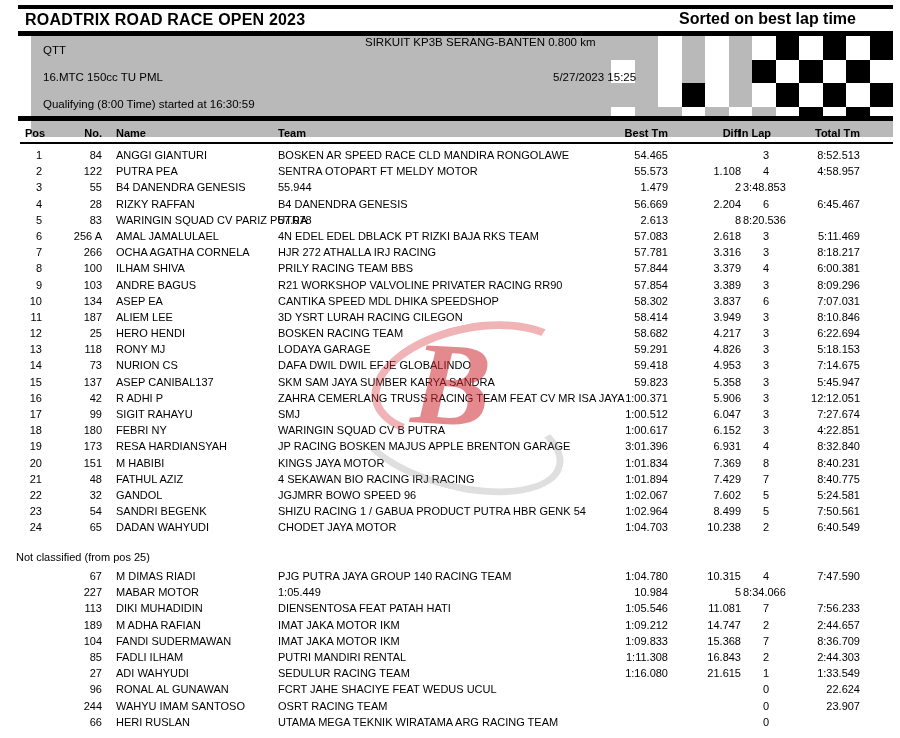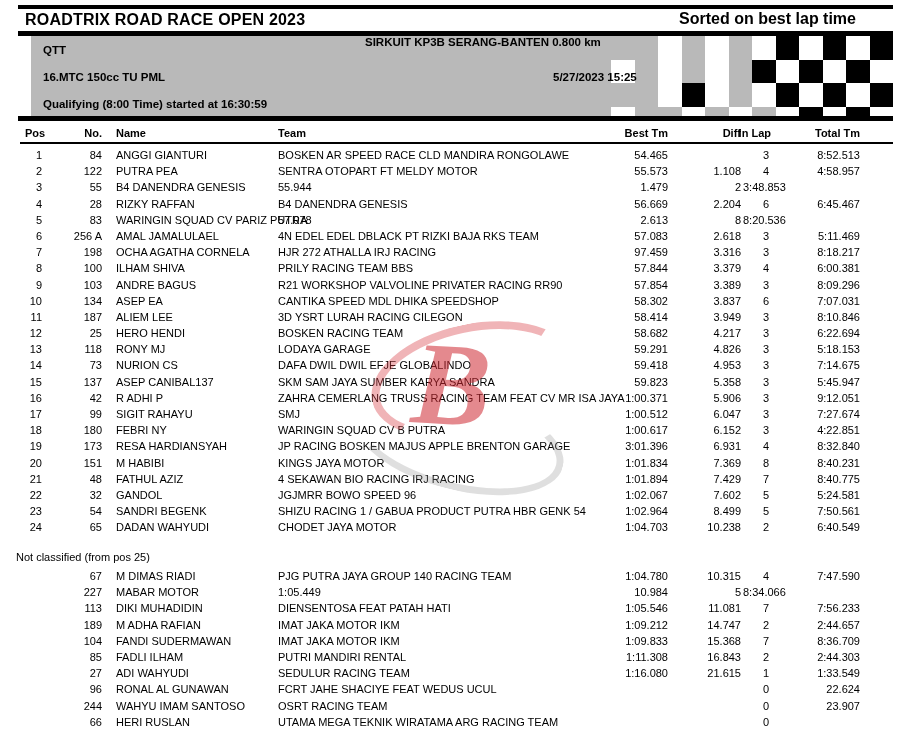--- a/index.html
+++ b/index.html
@@ -4,21 +4,21 @@
 <style>
   html,body{margin:0;padding:0;background:#fff;}
   .page{position:relative;width:900px;height:738px;background:#ffffff;overflow:hidden;
         font-family:"Liberation Sans",sans-serif;color:#000;}
   .bar{position:absolute;left:18px;width:875px;background:#000;}
   .bar-top{top:5px;height:4px;}
   .bar-box-top{top:31px;height:5px;}
   .bar-box-bottom{top:116px;height:5px;}
   .title{position:absolute;top:11px;left:25px;font-size:16px;font-weight:bold;letter-spacing:.2px;white-space:nowrap;}
   .sortnote{position:absolute;top:10px;right:44px;font-size:16px;font-weight:bold;white-space:nowrap;}
-  .graybox{position:absolute;left:31px;top:36px;width:862px;height:80px;background:#b9b9b9;overflow:hidden;font-weight:bold;}
+  .graybox{position:absolute;left:31px;top:36px;width:862px;height:101px;background:#b9b9b9;overflow:hidden;}
   .gb-line{position:absolute;left:12px;font-size:11.5px;white-space:nowrap;z-index:2;}
   .gb-l1{top:8px;} .gb-l2{top:35px;} .gb-l3{top:62px;}
   .gb-right{position:absolute;font-size:11.5px;white-space:nowrap;z-index:2;}
   .gb-circuit{left:334px;top:0;}
   .gb-datetime{left:522px;top:35px;}
   .checker{position:absolute;top:0;right:0;width:329px;height:80px;display:grid;
            grid-template-columns:repeat(14,23.5px);grid-auto-rows:23.5px;overflow:hidden;z-index:1;}
   .checker div{width:23.5px;height:23.5px;}
   
   .thead{position:absolute;top:126px;left:20px;width:842px;display:grid;
@@ -208,24 +208,24 @@
         <div>256 A</div>
         <div>AMAL JAMALULAEL</div>
         <div>4N EDEL EDEL DBLACK PT RIZKI BAJA RKS TEAM</div>
         <div>57.083</div>
         <div>2.618</div>
         <div>3</div>
         <div>5:11.469</div>
       </div>
       <div class="trow">
         <div>7</div>
-        <div>198</div>
+        <div>266</div>
         <div>OCHA AGATHA CORNELA</div>
         <div>HJR 272 ATHALLA IRJ RACING</div>
-        <div>97.459</div>
+        <div>57.781</div>
         <div>3.316</div>
         <div>3</div>
         <div>8:18.217</div>
       </div>
       <div class="trow">
         <div>8</div>
         <div>100</div>
         <div>ILHAM SHIVA</div>
         <div>PRILY RACING TEAM BBS</div>
         <div>57.844</div>
@@ -304,21 +304,21 @@
         <div>5:45.947</div>
       </div>
       <div class="trow">
         <div>16</div>
         <div>42</div>
         <div>R ADHI P</div>
         <div>ZAHRA CEMERLANG TRUSS RACING TEAM FEAT CV MR ISA JAYA</div>
         <div>1:00.371</div>
         <div>5.906</div>
         <div>3</div>
-        <div>9:12.051</div>
+        <div>12:12.051</div>
       </div>
       <div class="trow">
         <div>17</div>
         <div>99</div>
         <div>SIGIT RAHAYU</div>
         <div>SMJ</div>
         <div>1:00.512</div>
         <div>6.047</div>
         <div>3</div>
         <div>7:27.674</div>

